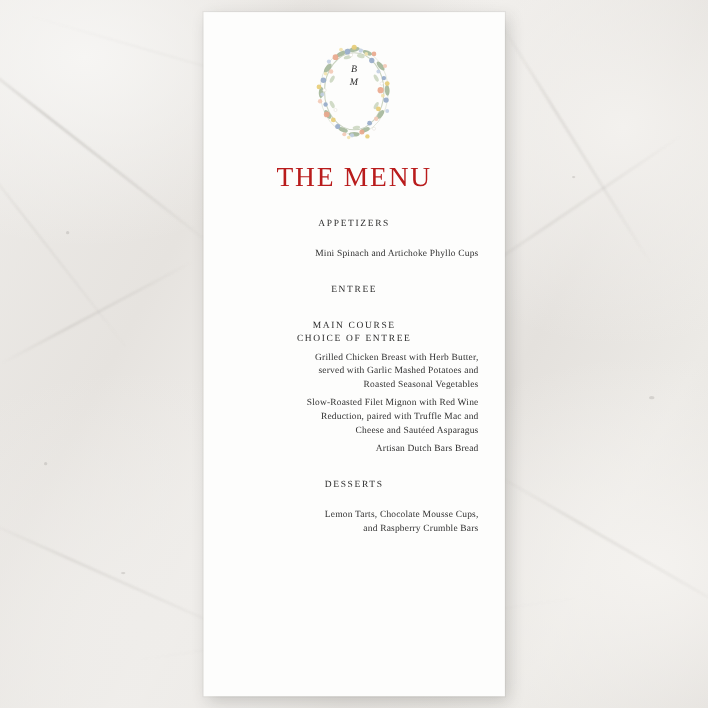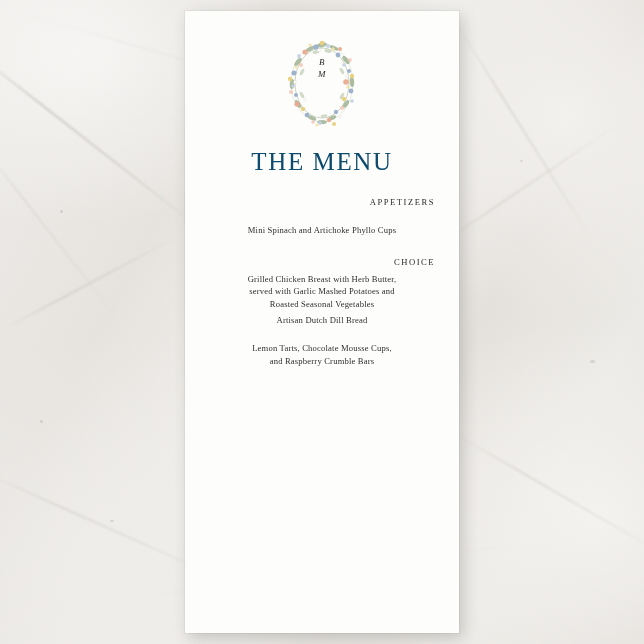--- a/index.html
+++ b/index.html
@@ -94,38 +94,38 @@
     font-style: italic;
   }
 
   
   .title {
     margin: 20px 0 0;
     font-family: "Liberation Serif", serif;
     font-size: 25px;
     letter-spacing: 1.6px;
     font-weight: 400;
-    color: #0c4a6e;
+    color: #b91c1c;
   }
 
   .section-head {
     margin: 20px 0 0;
     font-size: 8.6px;
     letter-spacing: 1.5px;
     color: #2b2b2b;
     line-height: 12.5px;
-    text-align: right;
   }
 
   .item {
     margin: 11px 0 0;
     font-size: 8.6px;
     line-height: 12.6px;
     letter-spacing: .18px;
     color: #2f2f2f;
+    text-align: right;
   }
   .gap-lg { margin-top: 4px; }
   .gap-md { margin-top: 15px; }
 </style>
 </head>
 <body>
 
 <div id="stage">
 
   <div class="backdrop">
@@ -241,22 +241,25 @@
           <div>B</div>
           <div>M</div>
         </div>
       </div>
 
       <h1 class="title">THE MENU</h1>
 
       <div class="section-head">APPETIZERS</div>
       <div class="item gap-md">Mini Spinach and Artichoke Phyllo Cups</div>
 
-      <div class="section-head">CHOICE</div>
-
+      <div class="section-head">ENTREE</div>
+
+      <div class="section-head">MAIN COURSE<br>CHOICE OF ENTREE</div>
       <div class="item gap-lg">Grilled Chicken Breast with Herb Butter,<br>served with Garlic Mashed Potatoes and<br>Roasted Seasonal Vegetables</div>
-      <div class="item gap-lg">Artisan Dutch Dill Bread</div>
-
+      <div class="item gap-lg">Slow-Roasted Filet Mignon with Red Wine<br>Reduction, paired with Truffle Mac and<br>Cheese and Sautéed Asparagus</div>
+      <div class="item gap-lg">Artisan Dutch Bars Bread</div>
+
+      <div class="section-head">DESSERTS</div>
       <div class="item gap-md">Lemon Tarts, Chocolate Mousse Cups,<br>and Raspberry Crumble Bars</div>
 
     </div>
   </div>
 </div>
 
 </body></html>

